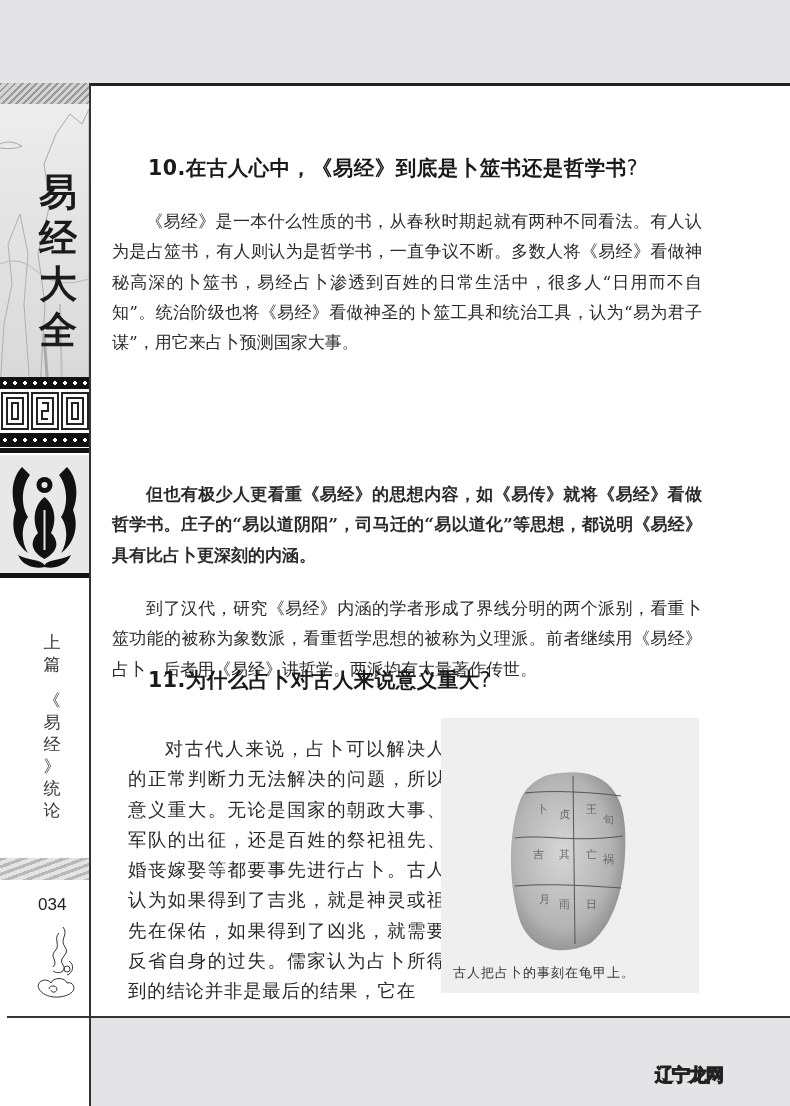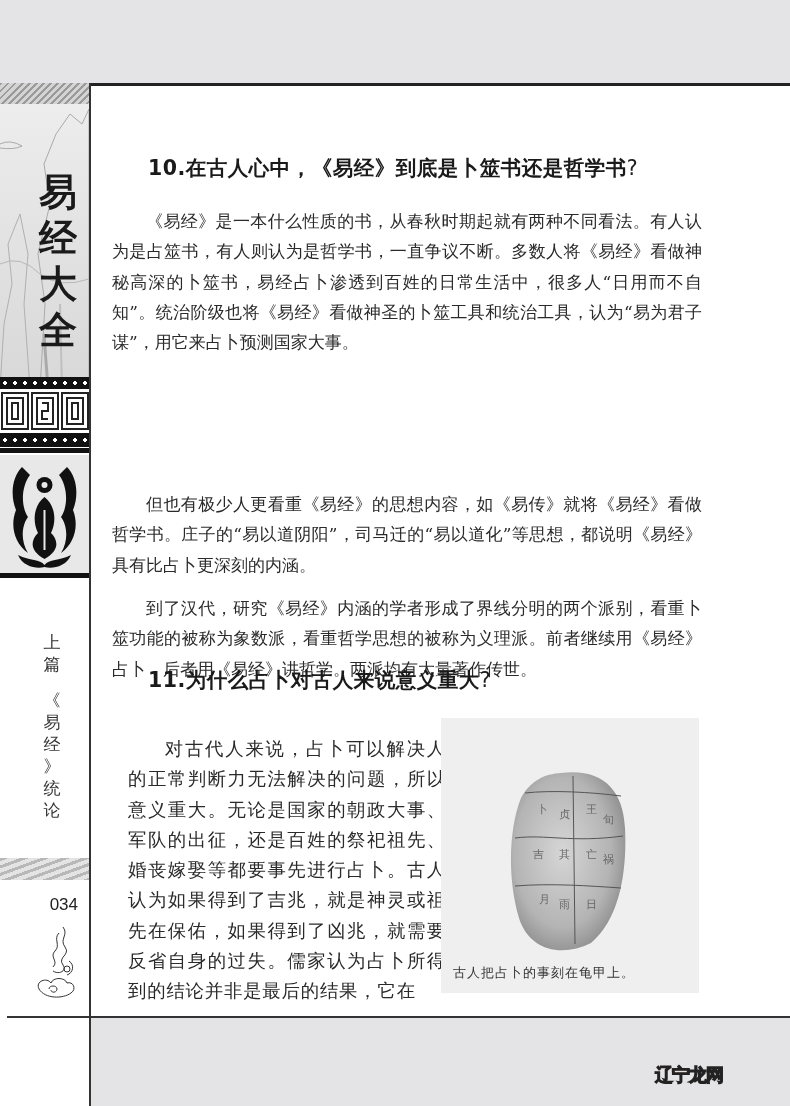--- a/index.html
+++ b/index.html
@@ -57,21 +57,21 @@
   .thick-bar-2 { position:absolute; left:0; top:490px; width:91px; height:5px; background:#111; }
   .section-vert {
     position:absolute; left:38px; top:548px; width:28px;
     font-size:17px; line-height:22px; color:#333; text-align:center;
   }
   .cloud-band {
     position:absolute; left:0; top:775px; width:89px; height:22px;
     background: repeating-linear-gradient(160deg,#b8b8b8 0 3px,#e4e4e4 3px 7px);
   }
   .page-number {
-    position:absolute; left:38px; top:812px; width:40px; text-align:right;
+    position:absolute; left:38px; top:812px; width:40px; text-align:left;
     font-family: "Liberation Sans", sans-serif; font-size:17px; color:#222;
   }
   .dragon { position:absolute; left:33px; top:842px; }
 
   
   .content { position:absolute; left:112px; top:83px; width:590px; }
   h2 {
     margin:0; position:absolute; left:36px;
     font-family: "DejaVu Sans", sans-serif; font-weight:bold; font-size:20.5px;
     color:#1a1a1a; white-space:nowrap; letter-spacing:0.5px;
@@ -193,21 +193,21 @@
 </div>
 
 <div class="vert-rule"></div>
 
 <div class="content">
   <h2 style="top:71px;">
     <span>10.</span><span>在古人心中，《易经》到底是卜筮书还是哲学书</span><span class="q">?</span>
   </h2>
 
   <p class="p" style="top:123px;">《易经》是一本什么性质的书，从春秋时期起就有两种不同看法。有人认为是占筮书，有人则认为是哲学书，一直争议不断。多数人将《易经》看做神秘高深的卜筮书，易经占卜渗透到百姓的日常生活中，很多人“日用而不自知”。统治阶级也将《易经》看做神圣的卜筮工具和统治工具，认为“易为君子谋”，用它来占卜预测国家大事。</p>
-  <p class="p" style="top:406px;">但也有极少人更看重《易经》的思想内容，如《易传》就将《易经》看做哲学书。庄子的“易以道阴阳”，司马迁的“易以道化”等思想，都说明《易经》具有比占卜更深刻的内涵。</p>
+  <p class="p" style="top:396px;font-weight:bold;">但也有极少人更看重《易经》的思想内容，如《易传》就将《易经》看做哲学书。庄子的“易以道阴阳”，司马迁的“易以道化”等思想，都说明《易经》具有比占卜更深刻的内涵。</p>
   <p class="p" style="top:498px;margin-top:12px;">到了汉代，研究《易经》内涵的学者形成了界线分明的两个派别，看重卜筮功能的被称为象数派，看重哲学思想的被称为义理派。前者继续用《易经》占卜，后者用《易经》讲哲学。两派均有大量著作传世。</p>
 
   <h2 style="top:583px;">
     <span>11.</span><span>为什么占卜对古人来说意义重大</span><span class="q">?</span>
   </h2>
 
   <p class="p-narrow" style="top:635px;">对古代人来说，占卜可以解决人的正常判断力无法解决的问题，所以意义重大。无论是国家的朝政大事、军队的出征，还是百姓的祭祀祖先、婚丧嫁娶等都要事先进行占卜。古人认为如果得到了吉兆，就是神灵或祖先在保佑，如果得到了凶兆，就需要反省自身的过失。儒家认为占卜所得到的结论并非是最后的结果，它在</p>
 </div>
 
 <div class="figure">

